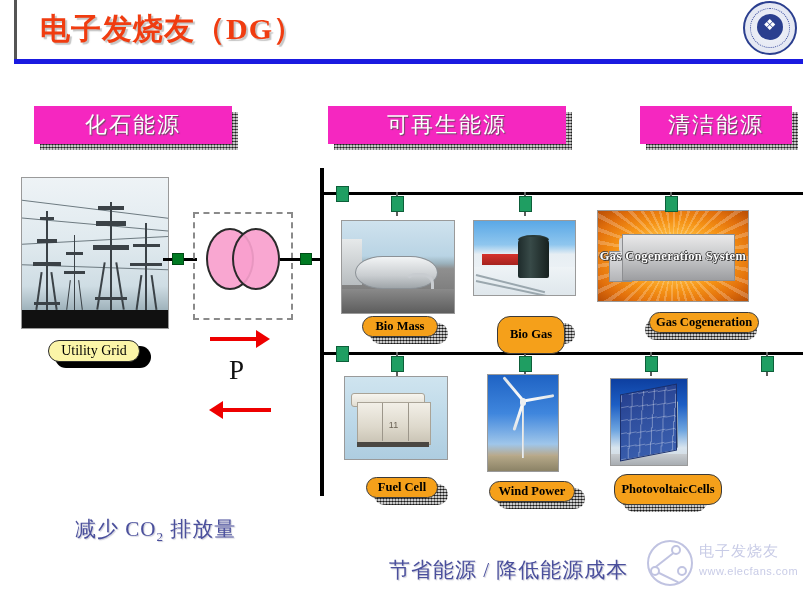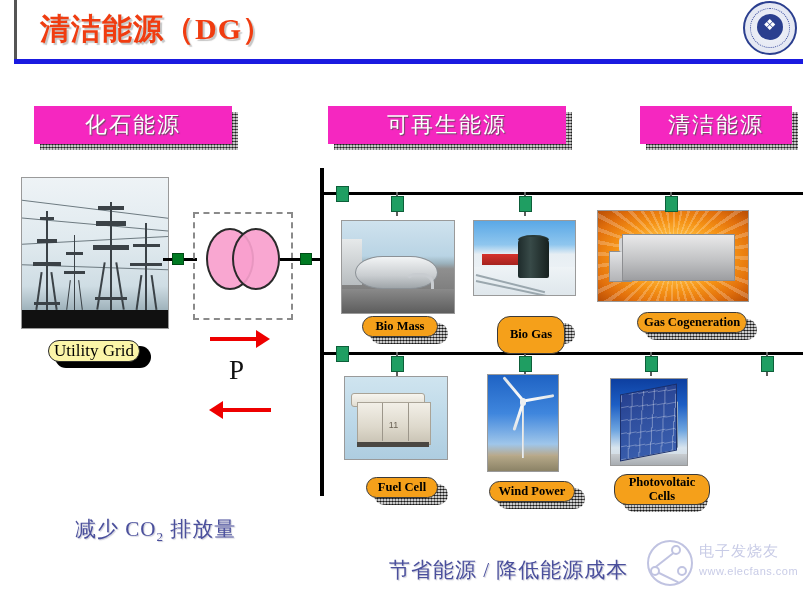--- a/index.html
+++ b/index.html
@@ -377,21 +377,21 @@
     background-image:
       repeating-linear-gradient(0deg, rgba(0,0,0,.60) 0 1px, rgba(255,255,255,.32) 1px 3px),
       repeating-linear-gradient(90deg, rgba(0,0,0,.60) 0 1px, rgba(255,255,255,.32) 1px 3px);
     background-size: 3px 3px;
     z-index: 1;
   }
   .pill-grid {
     background: #fbf5a8;
     border: 1px solid #2a2a2a;
     font-weight: normal;
-    font-size: 17px;
+    font-size: 14px;
   }
   .pill-sh-solid {
     position: absolute;
     border-radius: 13px;
     background: #000000;
     z-index: 1;
   }
 
   
   .bus-v {
@@ -527,21 +527,21 @@
     white-space: nowrap;
     font-family: "Liberation Sans", sans-serif;
   }
 </style>
 </head>
 <body>
 
 <div class="slide">
 
   <div class="header-leftbar"></div>
-  <div class="title">清洁能源（DG）</div>
+  <div class="title">电子发烧友（DG）</div>
   <div class="header-rule"></div>
 
   <div class="logo">
     <div class="ring"></div>
     <div class="inner"></div>
     <div class="bird">❖</div>
   </div>
 
   <div class="banner-shadow" style="left:40px; top:112px; width:198px; height:38px;"></div>
   <div class="banner" style="left:34px; top:106px; width:198px; height:38px;">
@@ -660,24 +660,25 @@
     </div>
   </div>
 
   <div class="drop" style="left:670px; top:192px; height:24px;"></div>
   <div class="sw" style="left:665px; top:196px;"></div>
   <div class="photo ph-cogen" style="left:597px; top:210px; width:152px; height:92px;">
     <div class="rays"></div>
     <div class="unit2"></div>
     <div class="duct"></div>
     <div class="unit"></div>
+    <div class="cap">Gas Cogeneration System</div>
   </div>
   <div class="pill-wrap" style="left:637px; top:312px; width:120px; height:28px;">
     <div class="pill-sh" style="left:8px; top:7px; width:112px; height:21px;"></div>
-    <div class="pill" style="width:110px; height:21px;">
+    <div class="pill" style="width:110px; height:21px;margin-left:12px;">
       <span>Gas Cogeneration</span>
     </div>
   </div>
 
   <div class="drop" style="left:396px; top:352px; height:24px;"></div>
   <div class="sw" style="left:391px; top:356px;"></div>
   <div class="photo ph-fuel" style="left:344px; top:376px; width:104px; height:84px;">
     <div class="lid"></div>
     <div class="box"></div>
     <div class="seam" style="left:36%; top:32%; height:46%;"></div>
@@ -711,21 +712,21 @@
 
   <div class="drop" style="left:650px; top:352px; height:24px;"></div>
   <div class="sw" style="left:645px; top:356px;"></div>
   <div class="photo ph-pv" style="left:610px; top:378px; width:78px; height:88px;">
     <div class="street"></div>
     <div class="side"></div>
     <div class="facade"></div>
   </div>
   <div class="pill-wrap" style="left:614px; top:474px; width:96px; height:38px;">
     <div class="pill-sh" style="left:8px; top:7px; width:86px; height:31px;"></div>
-    <div class="pill" style="width:96px; height:31px; flex-direction:column;">
+    <div class="pill" style="width:108px; height:31px; flex-direction:row;">
       <span>Photovoltaic</span>
       <span>Cells</span>
     </div>
   </div>
 
   <div class="drop" style="left:766px; top:352px; height:24px;"></div>
   <div class="sw" style="left:761px; top:356px;"></div>
 
   <div class="bottom-text" style="left:75px; top:515px;">
     <span>减少  CO</span><sub>2</sub><span> 排放量</span>

